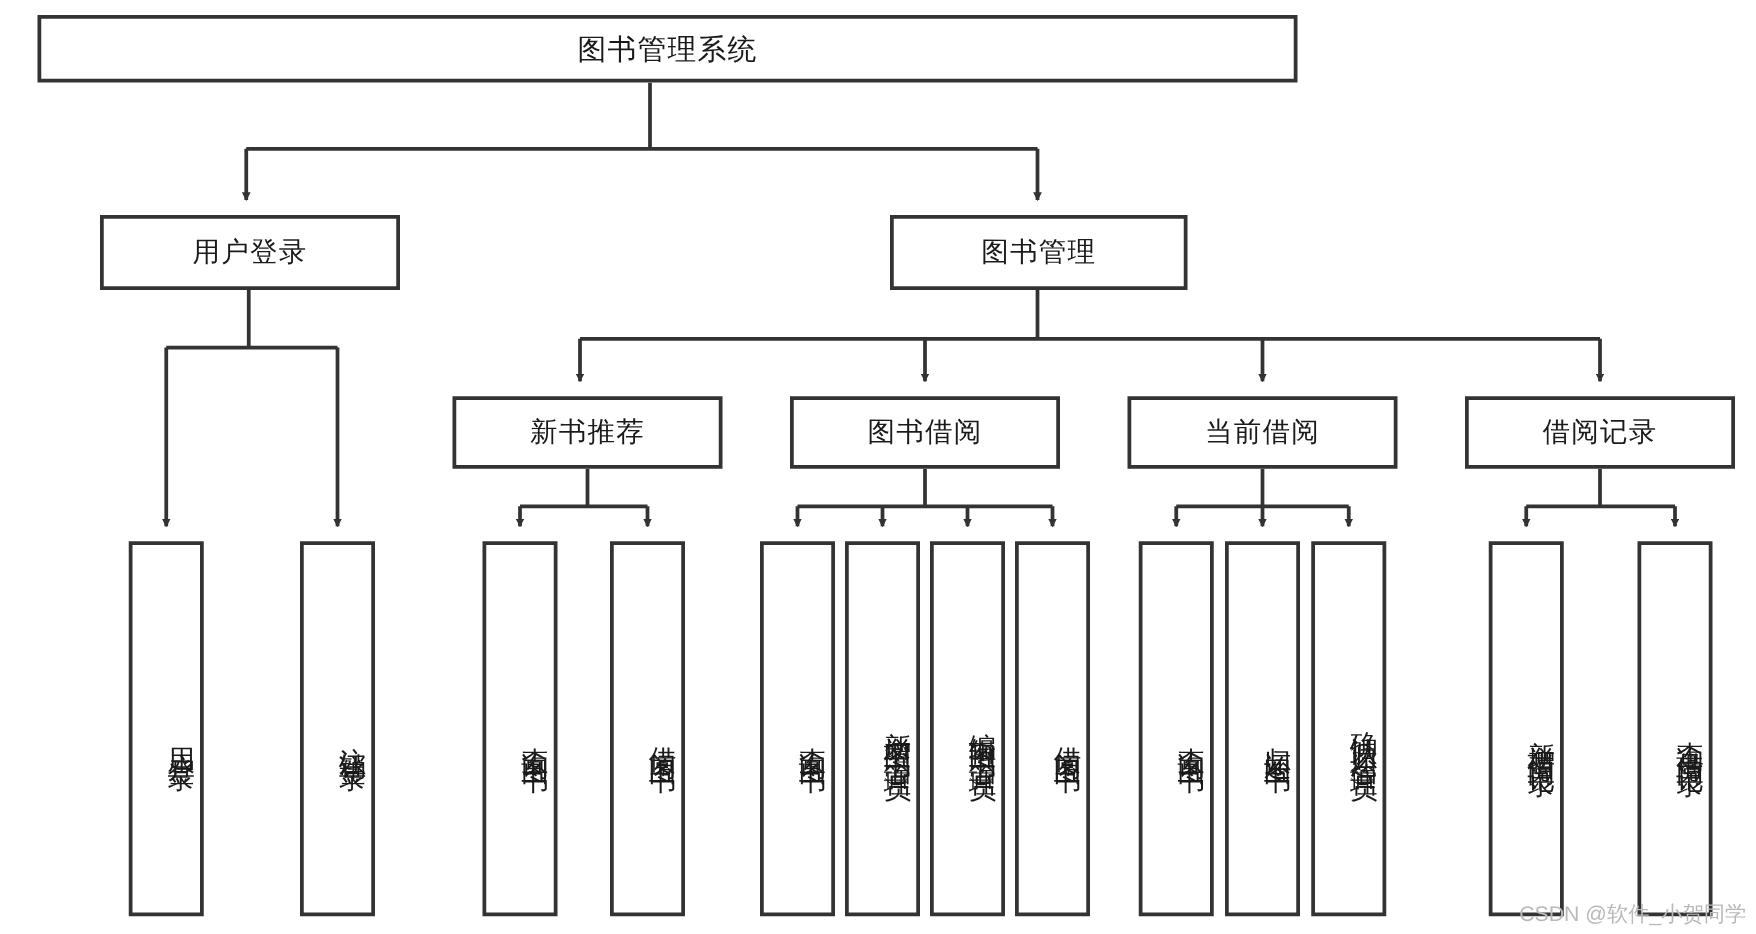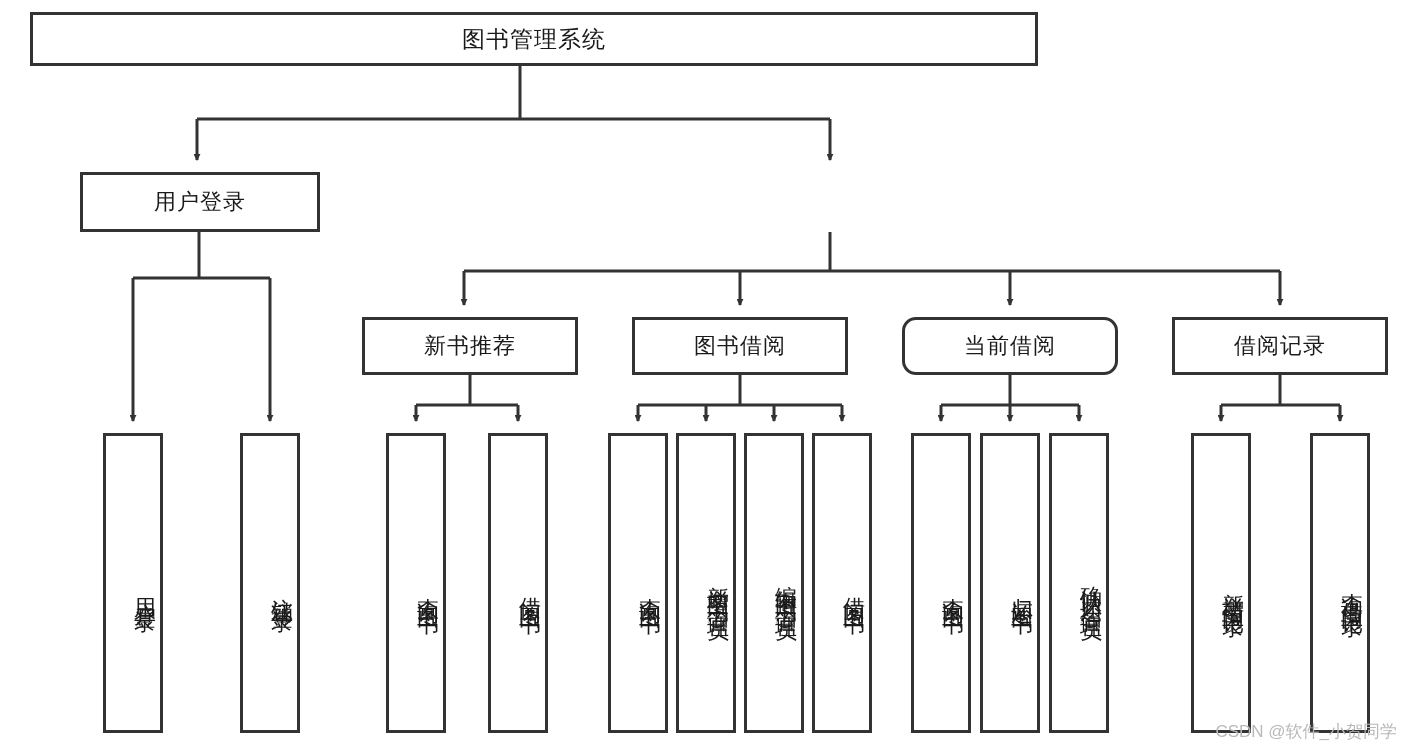--- a/index.html
+++ b/index.html
@@ -126,28 +126,31 @@
     </g>
   </svg>
 
   <div class="node h root" style="left:18px; top:12px; width:1008px; height:54px;margin-left:12px;">
     <span class="lbl">图书管理系统</span>
   </div>
 
   <div class="node h" style="left:80px; top:172px; width:240px; height:60px;">
     <span class="lbl">用户登录</span>
   </div>
+  <div class="node h" style="left:712px; top:172px; width:238px; height:60px;">
+    <span class="lbl">图书管理</span>
+  </div>
 
   <div class="node h" style="left:632px; top:317px; width:216px; height:58px;">
     <span class="lbl">图书借阅</span>
   </div>
   <div class="node h" style="left:362px; top:317px; width:216px; height:58px;">
     <span class="lbl">新书推荐</span>
   </div>
-  <div class="node h" style="left:902px; top:317px; width:216px; height:58px;border-radius:14px;">
+  <div class="node h" style="left:902px; top:317px; width:216px; height:58px;">
     <span class="lbl">当前借阅</span>
   </div>
   <div class="node h" style="left:1172px; top:317px; width:216px; height:58px;">
     <span class="lbl">借阅记录</span>
   </div>
 
   <div class="node v" style="left:103px; top:433px; width:60px; height:300px;">
     <span class="lbl">用户登录</span>
   </div>
   <div class="node v" style="left:240px; top:433px; width:60px; height:300px;">

